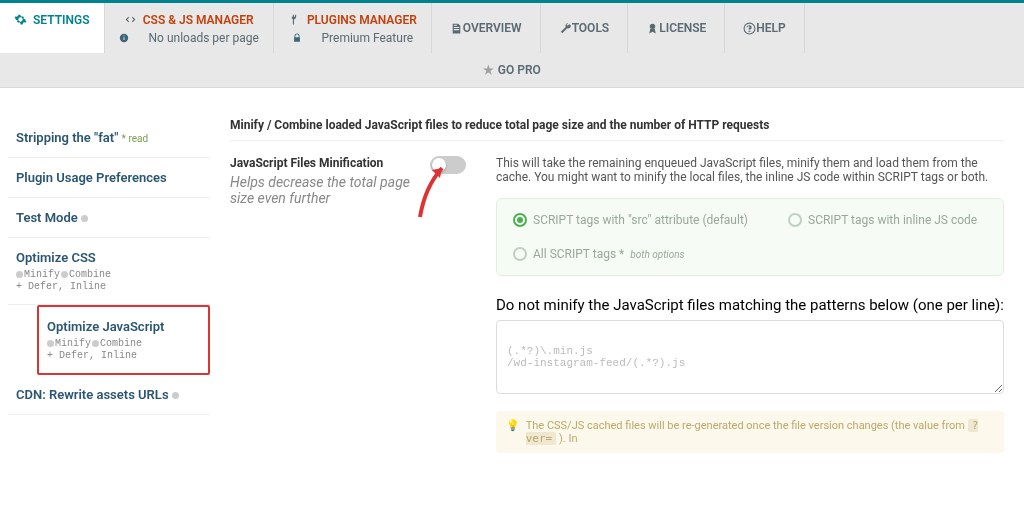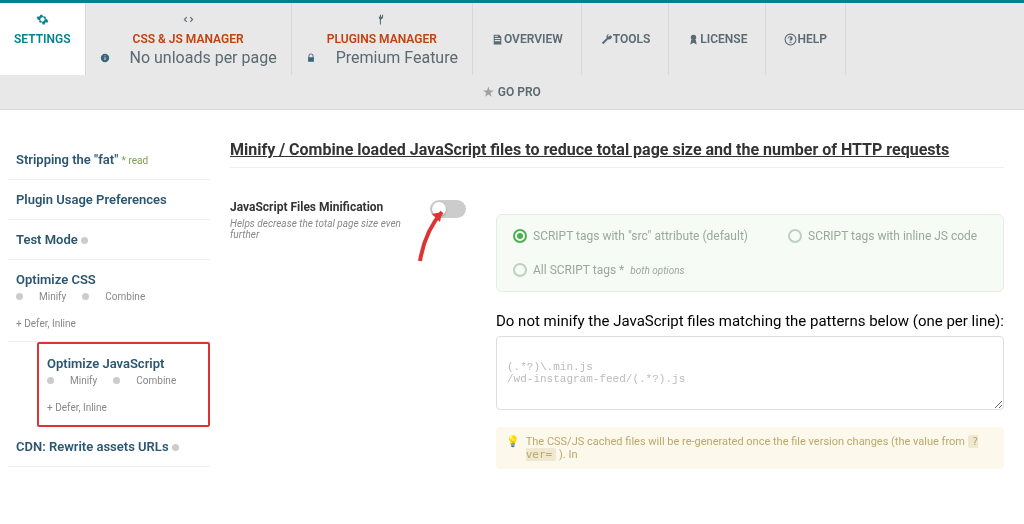--- a/index.html
+++ b/index.html
@@ -1,40 +1,40 @@
 <!DOCTYPE html>
 <html><head>
 <meta charset="utf-8">
 <style>
 * { box-sizing: border-box; margin: 0; padding: 0; }
 body { font-family: -apple-system, BlinkMacSystemFont, "Segoe UI", Roboto, sans-serif; background: #fff; color: #333; font-size: 13px; width: 1024px; }
 .top-tabs { display: flex; background: #e8e8e8; border-top: 3px solid #00838f; }
 .top-tab { flex: 0 0 auto; padding: 10px 14px 8px; text-align: center; border-right: 1px solid #d8d8d8; cursor: pointer; font-size: 12px; }
 .top-tab.active { background: #fff; }
-.top-tab .tab-title { font-weight: 600; color: #00838f; display: inline-flex; align-items: center; gap: 6px; flex-direction: column; }
+.top-tab .tab-title { font-weight: 600; color: #00838f; display: inline-flex; gap: 6px; }
 .top-tab.active .tab-title { color: #00838f; }
 .top-tab:not(.active) .tab-title { color: #c2410c; }
-.top-tab .tab-sub { font-size: 16px; color: #5a6a72; margin-top: 2px; display: flex; align-items: center; justify-content: center; gap: 20px; }
+.top-tab .tab-sub { font-size: 12px; color: #5a6a72; margin-top: 2px; display: flex; align-items: center; justify-content: center; gap: 20px; }
 .top-tab-simple { flex: 0 0 auto; padding: 16px 18px; border-right: 1px solid #d8d8d8; font-size: 12px; font-weight: 600; color: #5a6a72; display: inline-flex; align-items: center; gap: 0; cursor: pointer; }
 .gopro-row { background: #e8e8e8; padding: 10px; text-align: center; font-size: 12px; font-weight: 600; color: #5a6a72; border-bottom: 1px solid #d8d8d8; }
 .gopro-row .star { color: #a0a0a0; margin-right: 4px; }
 .main { display: flex; margin-top: 30px; }
 .sidebar { width: 210px; padding-left: 8px; }
 .side-item { padding: 12px 8px; border-bottom: 1px solid #eee; cursor: pointer; }
 .side-title { color: #2b5672; font-weight: 600; font-size: 13px; }
 .side-read { color: #7ba04c; font-size: 10px; }
-.side-sub { font-size: 10px; color: #888; margin-top: 4px; display: flex; flex-wrap: wrap; gap: 16px; align-items: center; }
+.side-sub { font-size: 10px; color: #888; margin-top: 4px; display: flex; flex-wrap: wrap; gap: 1px; align-items: center; font-family: Liberation Mono, monospace; }
 .side-dot { display: inline-block; width: 7px; height: 7px; border-radius: 50%; background: #ccc; }
 .side-item.highlighted { border: 2px solid #d33; border-radius: 2px; margin-left: 29px; }
 .content { flex: 1; padding: 0 20px; }
-.content h2 { font-size: 16px; font-weight: 700; color: #333; margin-bottom: 32px; border-bottom: 1px solid #eee; padding-bottom: 8px; text-decoration: underline; }
+.content h2 { font-size: 12px; font-weight: 700; color: #333; margin-bottom: 15px; border-bottom: 1px solid #eee; padding-bottom: 8px; }
 .setting-row { display: flex; gap: 20px; position: relative; }
 .setting-left { width: 180px; }
 .setting-label { font-weight: 700; font-size: 12px; color: #333; }
-.setting-help { font-style: italic; font-size: 10px; color: #888; margin-top: 4px; }
+.setting-help { font-style: italic; font-size: 14px; color: #888; margin-top: 4px; }
 .setting-mid { width: 46px; position: relative; }
 .toggle { width: 36px; height: 18px; border-radius: 9px; background: #ccc; position: relative; cursor: pointer; }
 .toggle::after { content:""; position:absolute; width:14px; height:14px; border-radius:50%; background:#fff; top:2px; left:2px; box-shadow: 0 1px 2px rgba(0,0,0,.3); }
 .arrow { position: absolute; width: 60px; height: 60px; pointer-events: none; }
 .arrow svg { overflow: visible; }
 .setting-right { flex: 1; font-size: 12px; color: #555; }
 .options-box { background: #f6fbf6; border: 1px solid #e0f0e0; border-radius: 6px; padding: 14px 16px; margin-top: 14px; display: flex; flex-wrap: wrap; gap: 20px 40px; font-size: 12px; color: #9aa89a; }
 .opt { display: flex; align-items: center; gap: 6px; }
 .radio { width: 14px; height: 14px; border-radius: 50%; border: 2px solid #c0d0c0; }
 .radio.sel { border-color: #4caf50; display: flex; align-items: center; justify-content: center; }
@@ -170,20 +170,21 @@
       <div class="setting-mid">
         <div class="toggle"></div>
         <div class="arrow" style="top:6px; left:-20px;">
           <svg viewBox="0 0 60 60">
               <path d="M10 55 Q 15 25 32 6" stroke="#d33" stroke-width="4" fill="none"></path>
               <path d="M32 6 L22 8 L30 16 Z" fill="#d33"></path>
             </svg>
         </div>
       </div>
       <div class="setting-right">
+        <div>This will take the remaining enqueued JavaScript files, minify them and load them from the cache. You might want to minify the local files, the inline JS code within SCRIPT tags or both.</div>
 
         <div class="options-box">
           <div class="opt">
             <span class="radio sel"></span>
             <span>SCRIPT tags with "src" attribute (default)</span>
           </div>
           <div class="opt">
             <span class="radio"></span>
             <span>SCRIPT tags with inline JS code</span>
           </div>

